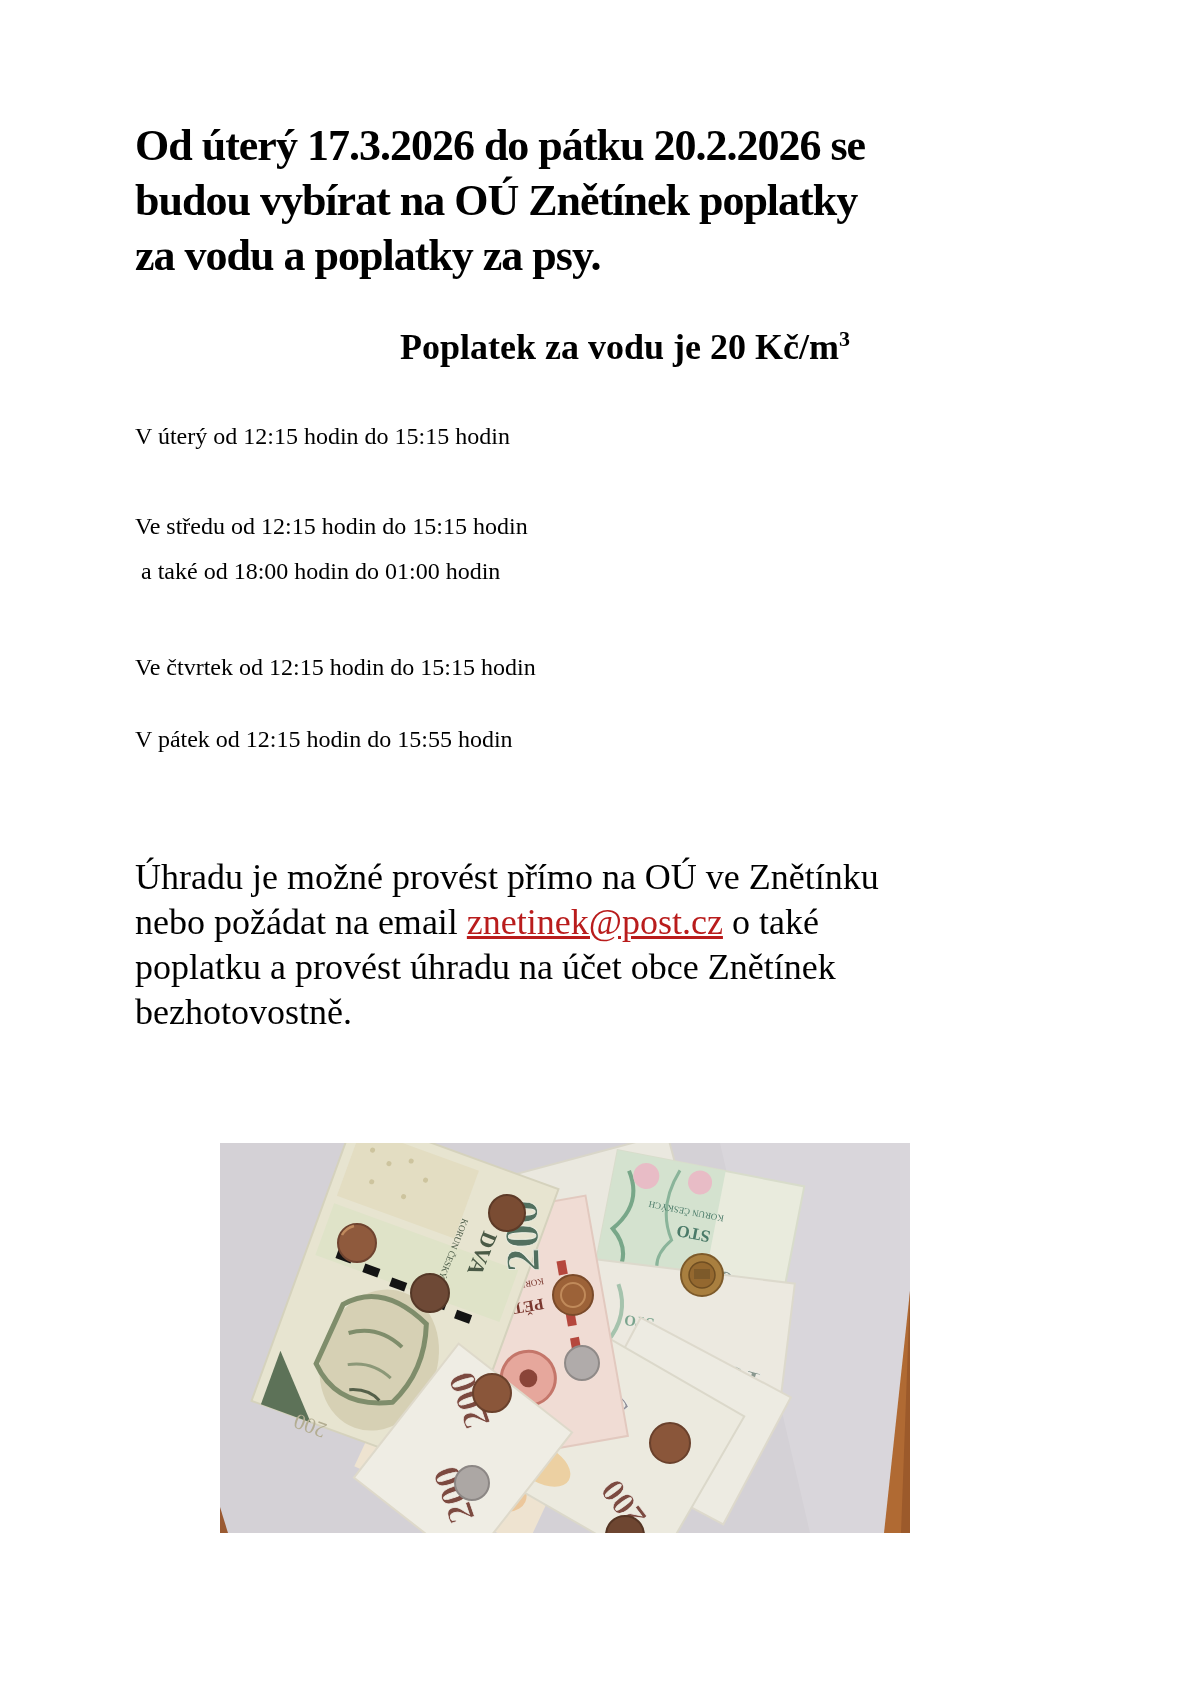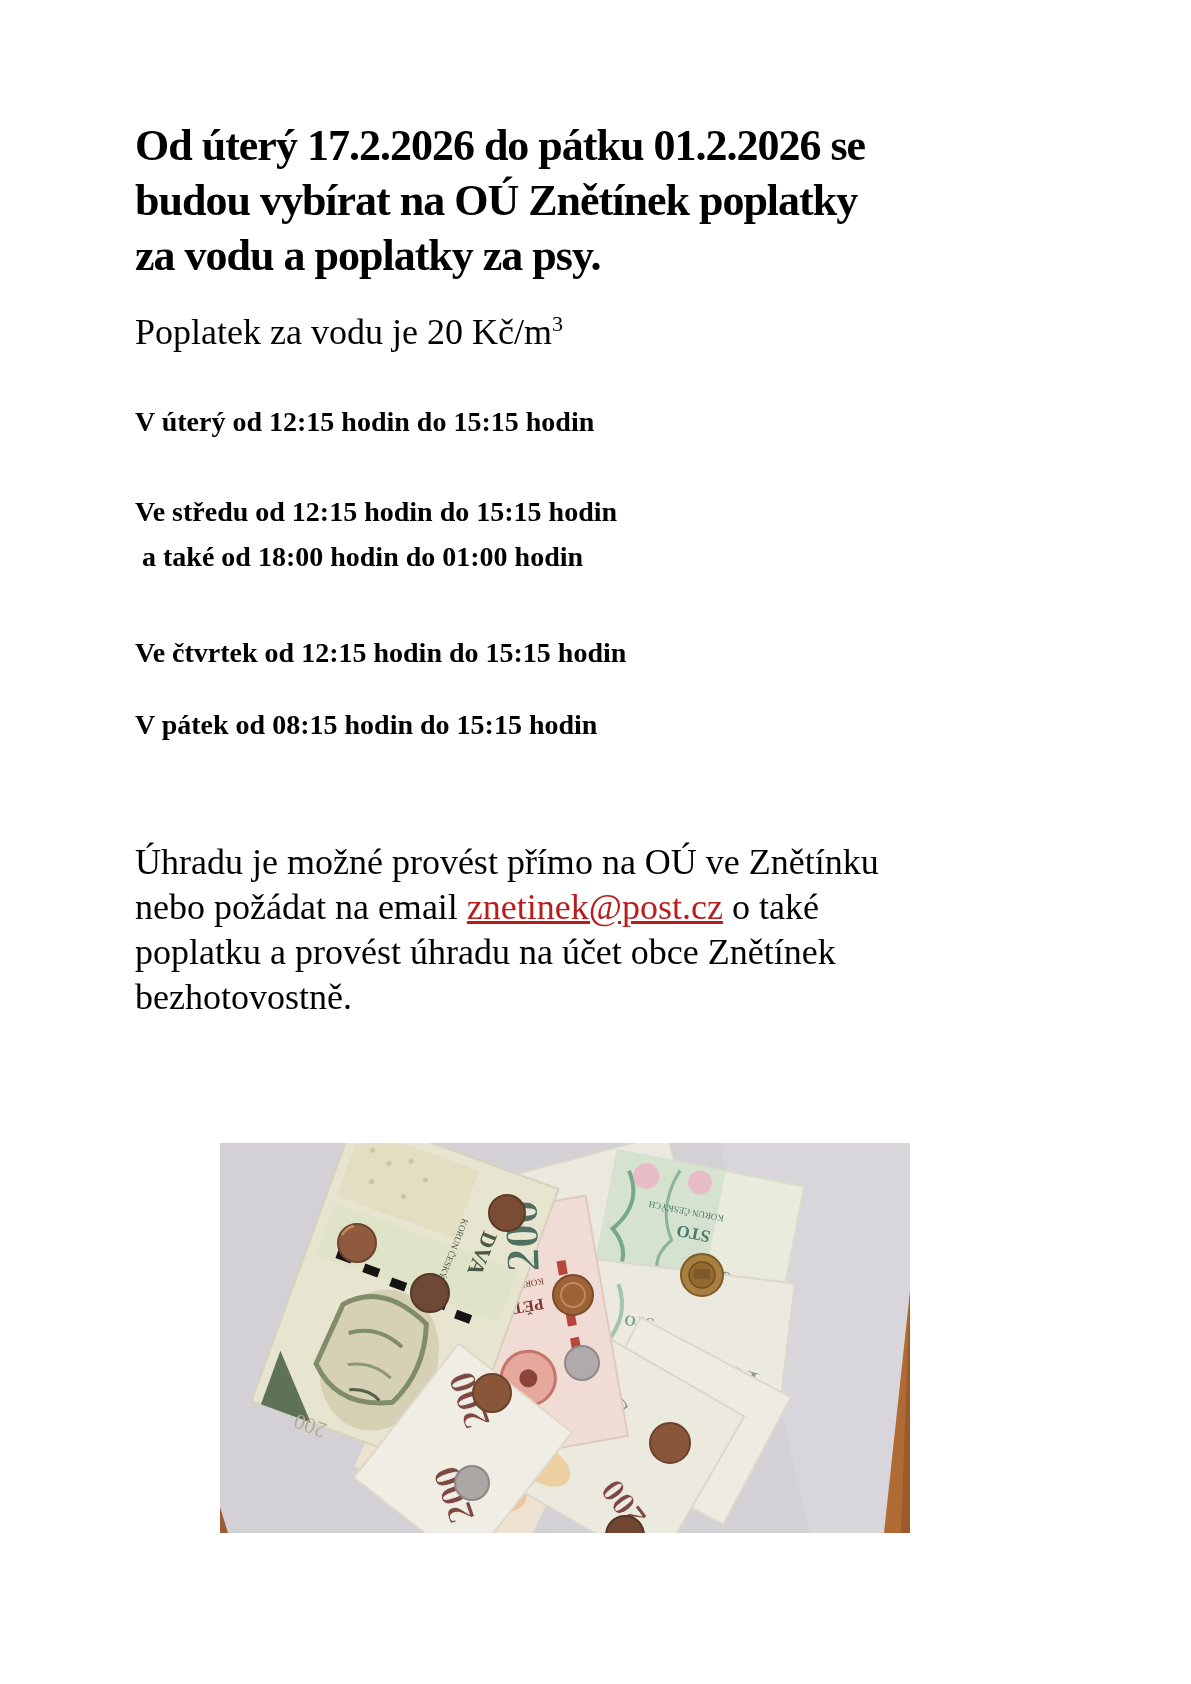--- a/index.html
+++ b/index.html
@@ -8,23 +8,23 @@
     width:1191px;
     height:1684px;
     background:#ffffff;
     overflow:hidden;
     font-family:"Liberation Serif", serif;
     color:#000000;
   }
   .text-block{position:absolute;left:135px;top:118px;width:980px;}
   .doc-title{font-size:44px;font-weight:bold;line-height:55px;letter-spacing:-1px;}
   .doc-title .line{white-space:pre-wrap;}
-  .fees{margin-top:26px;font-size:36px;font-weight:normal;line-height:47px;}
+  .fees{margin-top:41px;font-size:36px;font-weight:bold;line-height:47px;text-align:center;}
   .fees sup{font-size:22px;vertical-align:super;line-height:0;}
-  .sched{font-size:28px;line-height:45px;font-weight:bold;}
+  .sched{font-size:24px;line-height:45px;}
   .sched .line{white-space:pre-wrap;}
   .g1{margin-top:43px;}
   .g2{margin-top:45px;}
   .g3{margin-top:51px;}
   .g4{margin-top:27px;}
   .payment{margin-top:93px;font-size:36px;line-height:45px;}
   .payment .line{white-space:pre-wrap;}
   a.email{color:#b91c1c;text-decoration:underline;}
   .photo{
     position:absolute;left:220px;top:1143px;width:690px;height:390px;
@@ -33,21 +33,21 @@
   svg text{font-family:"Liberation Serif", serif;}
 </style>
 </head>
 <body>
 
 <div class="sheet">
 
   <div class="text-block">
 
     <div class="doc-title">
-      <div class="line">Od úterý 17.2.2026 do pátku 01.2.2026 se</div>
+      <div class="line">Od úterý 17.3.2026 do pátku 20.2.2026 se</div>
       <div class="line">budou vybírat na OÚ Znětínek poplatky</div>
       <div class="line">za vodu a poplatky za psy.</div>
     </div>
 
     <div class="fees">
       <div class="line"><span>Poplatek za vodu je 20 Kč/m</span><sup>3</sup></div>
     </div>
 
     <div class="sched g1">
       <div class="line">V úterý od 12:15 hodin do 15:15 hodin</div>
@@ -56,21 +56,21 @@
     <div class="sched g2">
       <div class="line">Ve středu od 12:15 hodin do 15:15 hodin</div>
       <div class="line"> a také od 18:00 hodin do 01:00 hodin</div>
     </div>
 
     <div class="sched g3">
       <div class="line">Ve čtvrtek od 12:15 hodin do 15:15 hodin</div>
     </div>
 
     <div class="sched g4">
-      <div class="line">V pátek od 08:15 hodin do 15:15 hodin</div>
+      <div class="line">V pátek od 12:15 hodin do 15:55 hodin</div>
     </div>
 
     <div class="payment">
       <div class="line">Úhradu je možné provést přímo na OÚ ve Znětínku</div>
       <div class="line"><span>nebo požádat na email </span><a class="email" href="#">znetinek@post.cz</a><span> o také</span></div>
       <div class="line">poplatku a provést úhradu na účet obce Znětínek</div>
       <div class="line">bezhotovostně.</div>
     </div>
 
   </div>

